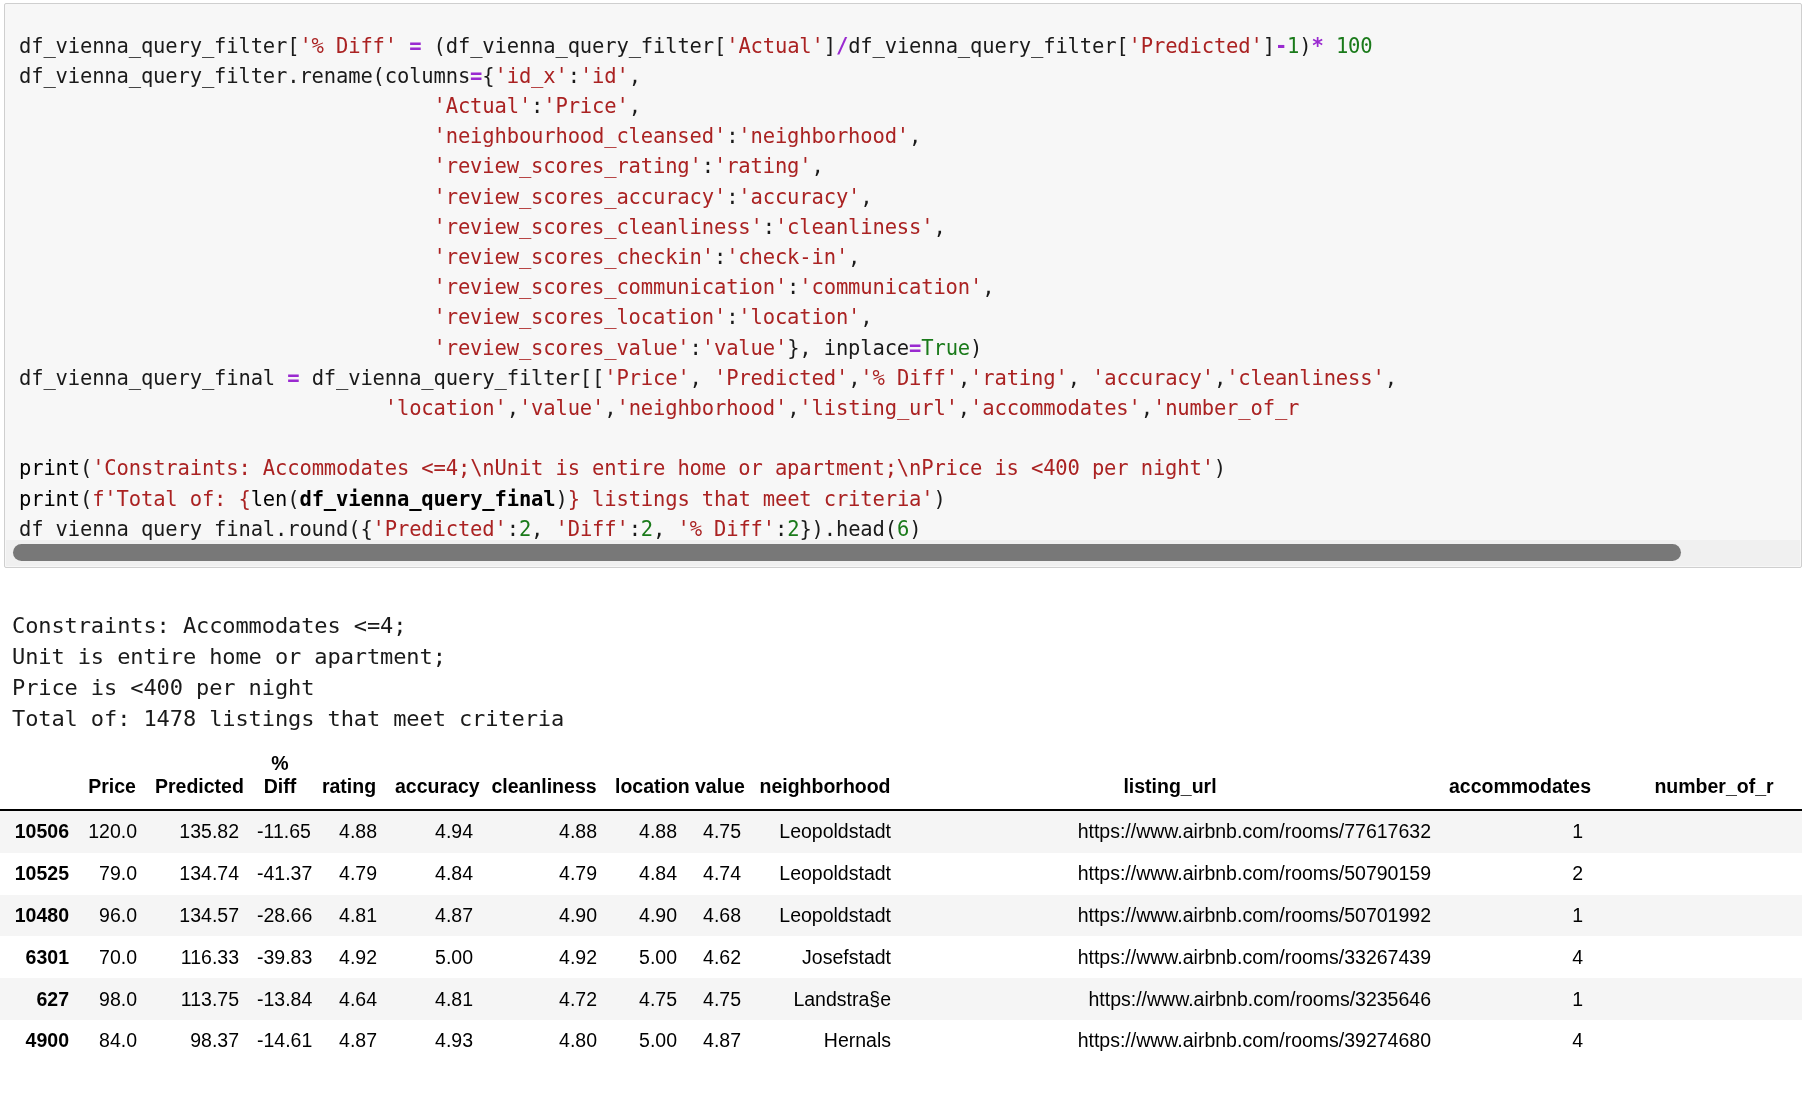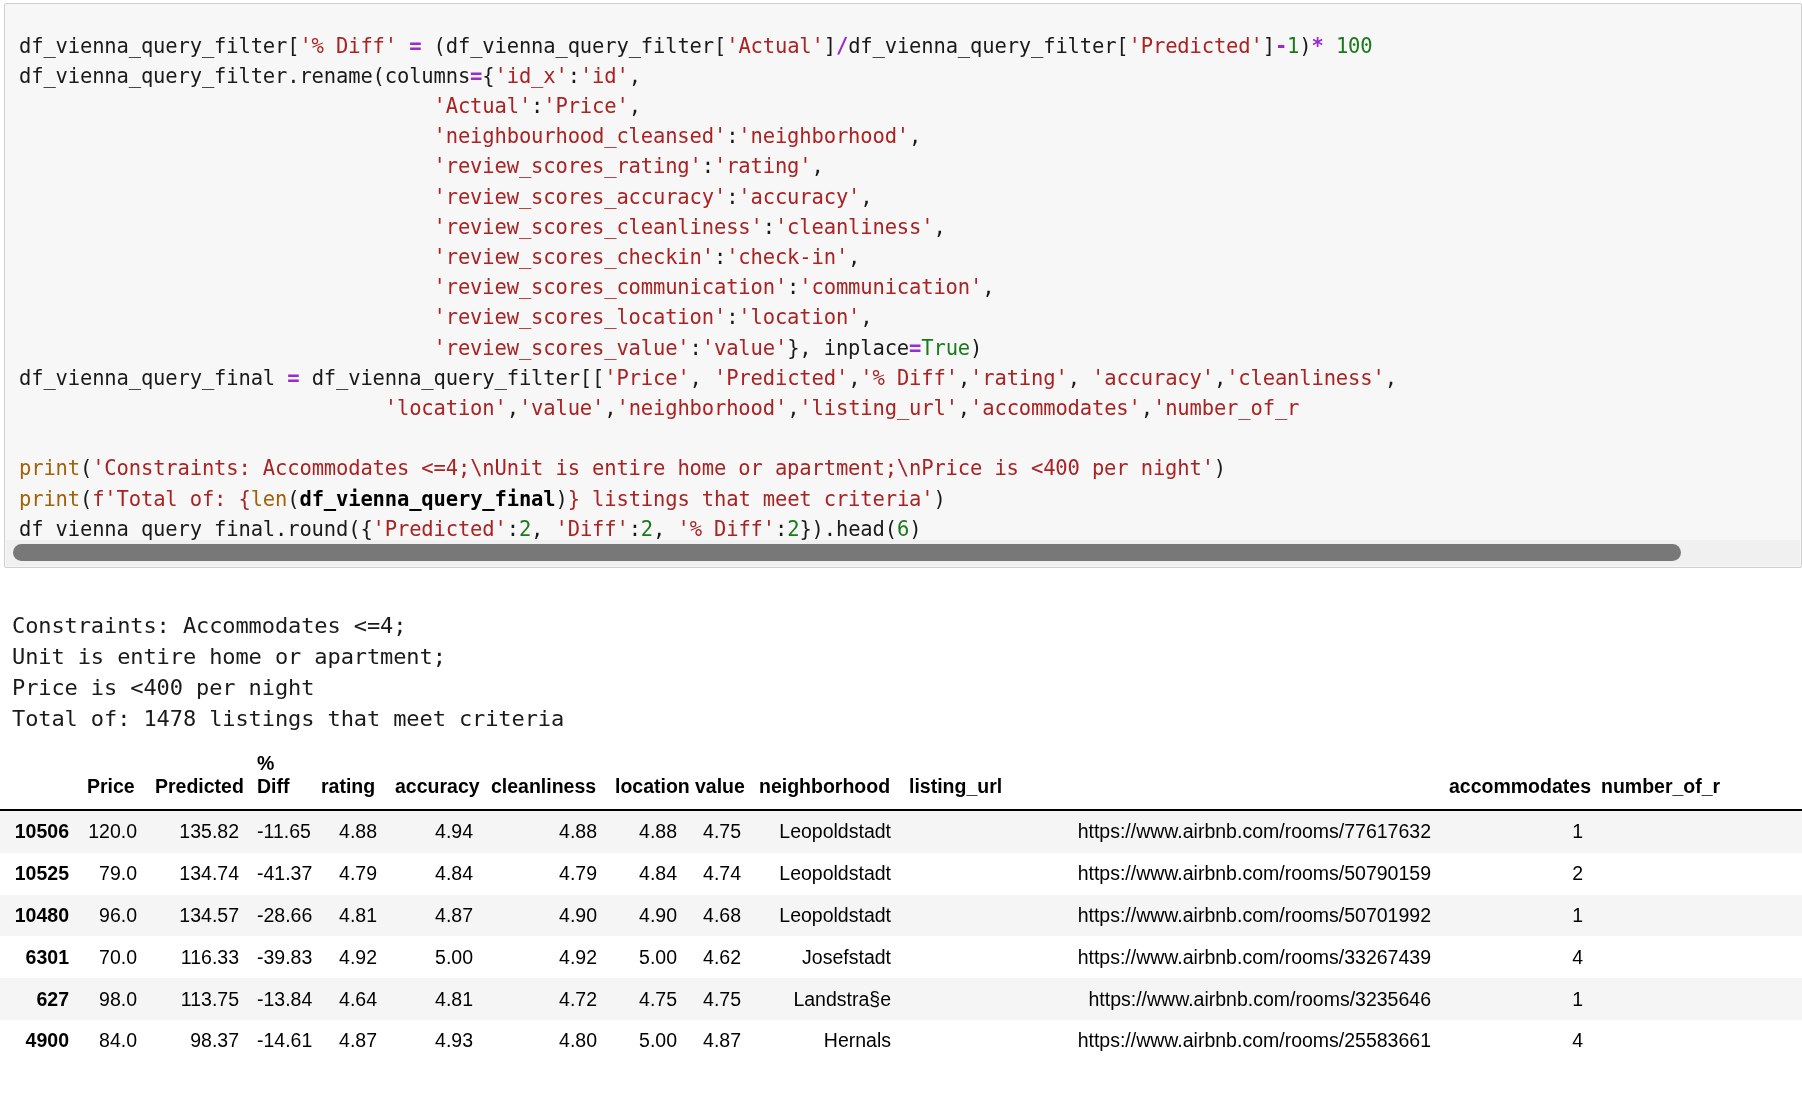--- a/index.html
+++ b/index.html
@@ -34,21 +34,21 @@
     padding: 6px 0 0 14px;
     font-family: "DejaVu Sans Mono", "Liberation Mono", monospace;
     font-size: 20.5px;
     line-height: 30.2px;
     white-space: pre;
     letter-spacing: -0.15px;
   }
   .tok-plain  { color: #1a1a1a; }
   .tok-str    { color: #aa2222; margin-top: 36px; }
   .tok-num    { color: #1a7a1a; }
-  .tok-fn     { color: #a16207; }
+  .tok-fn     { color: #000000; }
   .tok-op     { color: #9a2ad0; font-weight: bold; }
   .tok-kw     { color: #1a7a1a; font-weight: normal; }
   .tok-bold   { font-weight: bold; }
 
   
   .hscroll-track {
     position: absolute;
     left: 1px;
     bottom: 1px;
     width: 1794px;
@@ -88,21 +88,21 @@
     overflow: hidden;
   }
   table.df {
     border-collapse: collapse;
     width: 1836px;
     font-size: 19.5px;
     table-layout: fixed;
   }
   table.df thead th {
     font-weight: bold;
-    text-align: left;
+    text-align: center;
     vertical-align: bottom;
     padding: 0 9px 11px 9px;
     border-bottom: 2.5px solid #000000;
     line-height: 1.18;
     white-space: normal;
   }
   table.df tbody td {
     text-align: right;
     padding: 0 9px;
     height: 41.8px;
@@ -275,19 +275,19 @@
           <td class="idx">4900</td>
           <td>84.0</td>
           <td>98.37</td>
           <td>-14.61</td>
           <td>4.87</td>
           <td>4.93</td>
           <td>4.80</td>
           <td>5.00</td>
           <td>4.87</td>
           <td>Hernals</td>
-          <td>https://www.airbnb.com/rooms/25583661</td>
+          <td>https://www.airbnb.com/rooms/39274680</td>
           <td>4</td>
           <td></td>
         </tr>
       </tbody>
   </table>
 </div>
 
 </body></html>

